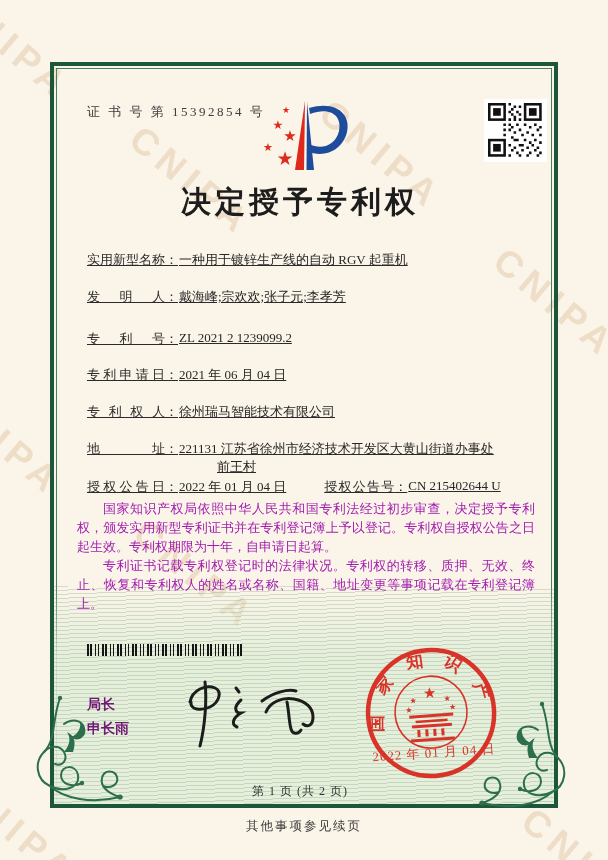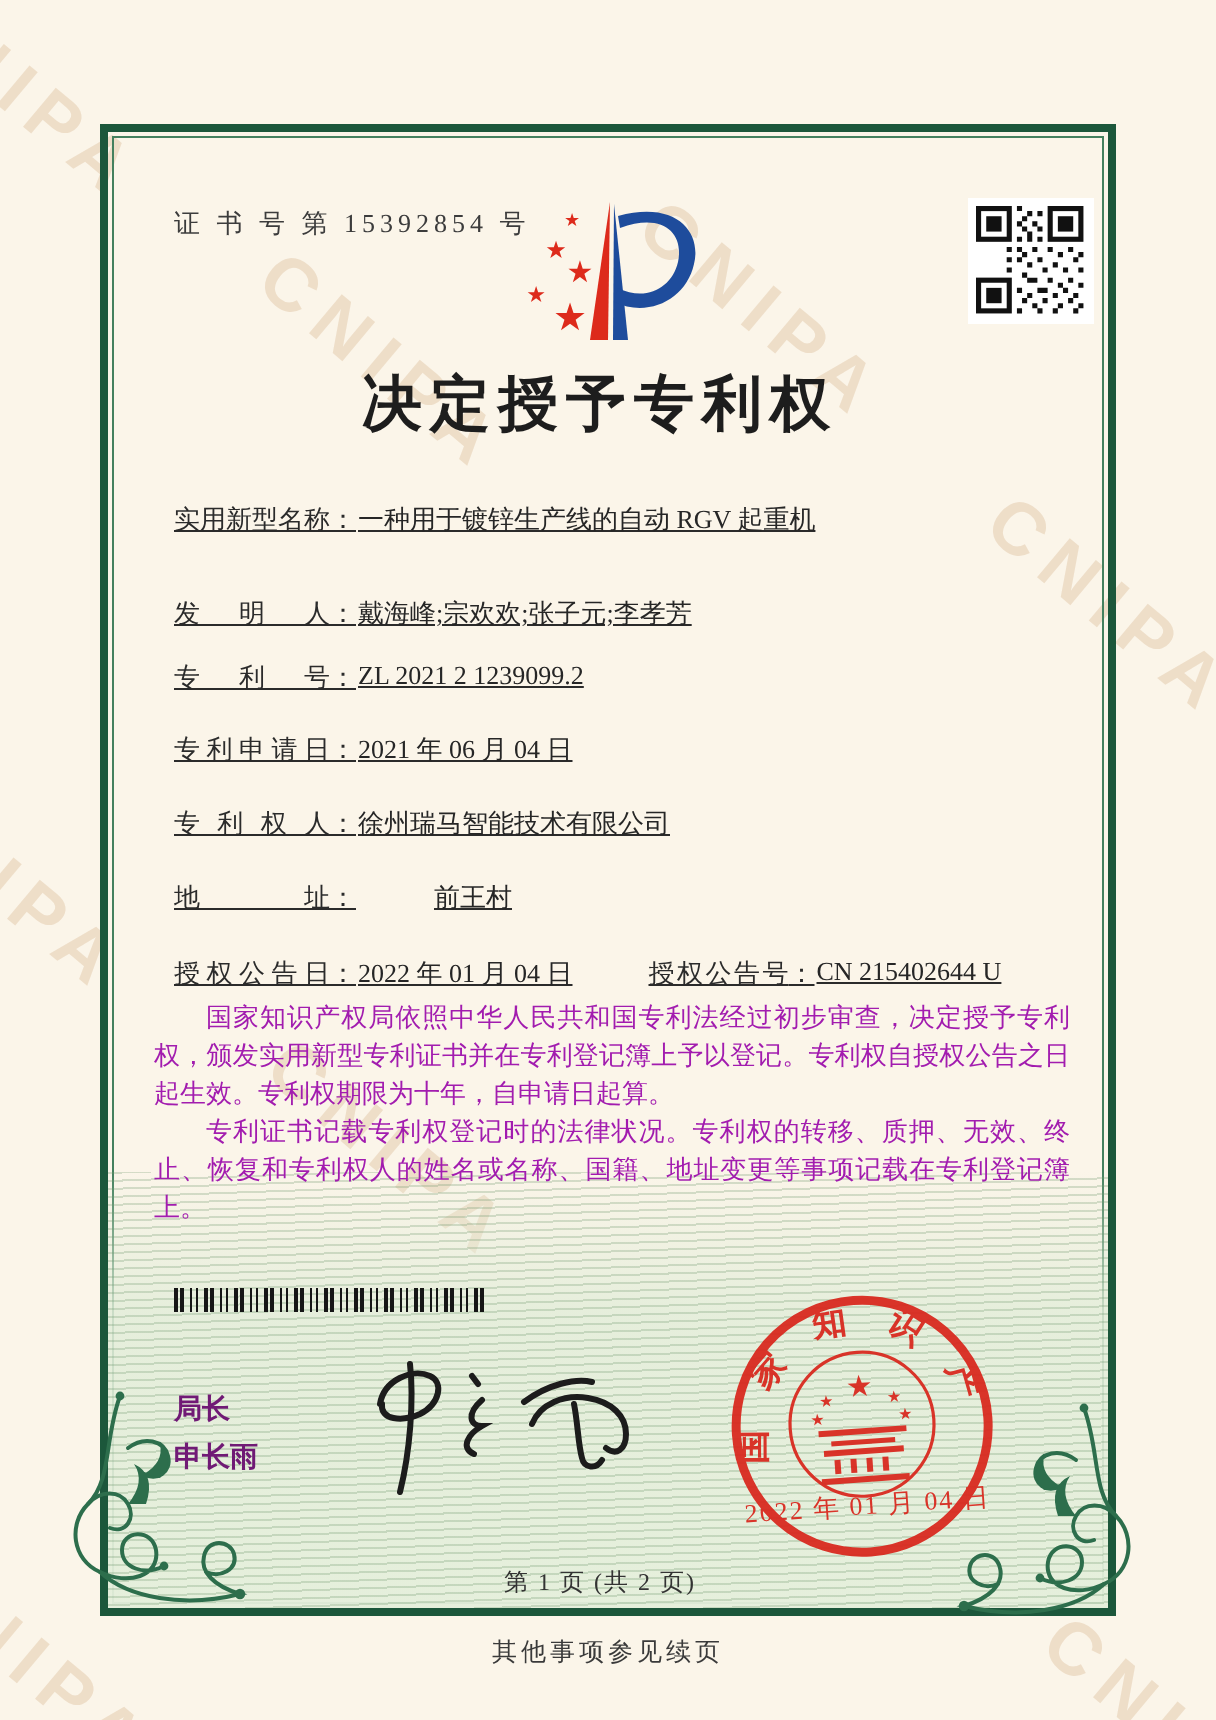--- a/index.html
+++ b/index.html
@@ -37,21 +37,21 @@
   .content{position:absolute;inset:0;z-index:4;}
   .cert-no{position:absolute;left:87px;top:103px;font-size:13px;letter-spacing:2.5px;color:#3c3c3c;}
   .logo{position:absolute;left:258px;top:99px;}
   .qr{position:absolute;left:484px;top:99px;background:#fff;padding:4px;}
   .title{
     position:absolute;left:50px;top:182px;width:500px;text-align:center;
     font-size:30px;font-weight:bold;letter-spacing:4px;color:#1d1d1d;
   }
   .fields{position:absolute;left:87px;top:251px;width:452px;font-size:13px;}
   .frow{position:absolute;left:0;right:0;display:flex;align-items:flex-start;text-decoration:underline;}
-  .r0{top:0;} .r1{top:47px;} .r2{top:79px;} .r3{top:115px;}
+  .r0{top:0;} .r1{top:37px;} .r2{top:79px;} .r3{top:115px;}
   .r4{top:152px;} .r5{top:189px;} .r6{top:227px;}
   .flabel{
     display:inline-block;width:78px;flex:0 0 78px;
     text-align:justify;text-align-last:justify;color:#2b2b2b;
   }
   .fcolon{flex:0 0 14px;}
   .fvalue{color:#262626;}
   .fvalue .line2{display:block;margin-left:38px;}
   .pair2{margin-left:38px;display:flex;}
   .pair2 .flabel{width:70px;flex:0 0 70px;}
@@ -203,21 +203,21 @@
         <span class="fvalue">2021 年 06 月 04 日</span>
       </div>
       <div class="frow r4">
         <span class="flabel">专利权人</span>
           <span class="fcolon">：</span>
         <span class="fvalue">徐州瑞马智能技术有限公司</span>
       </div>
       <div class="frow r5">
         <span class="flabel">地址</span>
           <span class="fcolon">：</span>
-        <span class="fvalue"><span class="line2">前王村</span></span>
+        <span class="fvalue"><span>221131 江苏省徐州市经济技术开发区大黄山街道办事处</span><span class="line2">前王村</span></span>
       </div>
       <div class="frow r6">
         <span class="flabel">授权公告日</span>
           <span class="fcolon">：</span>
         <span class="fvalue">2022 年 01 月 04 日</span>
         <span class="pair2">
           <span class="flabel">授权公告号</span>
             <span class="fcolon">：</span>
           <span class="fvalue">CN 215402644 U</span>
         </span>

